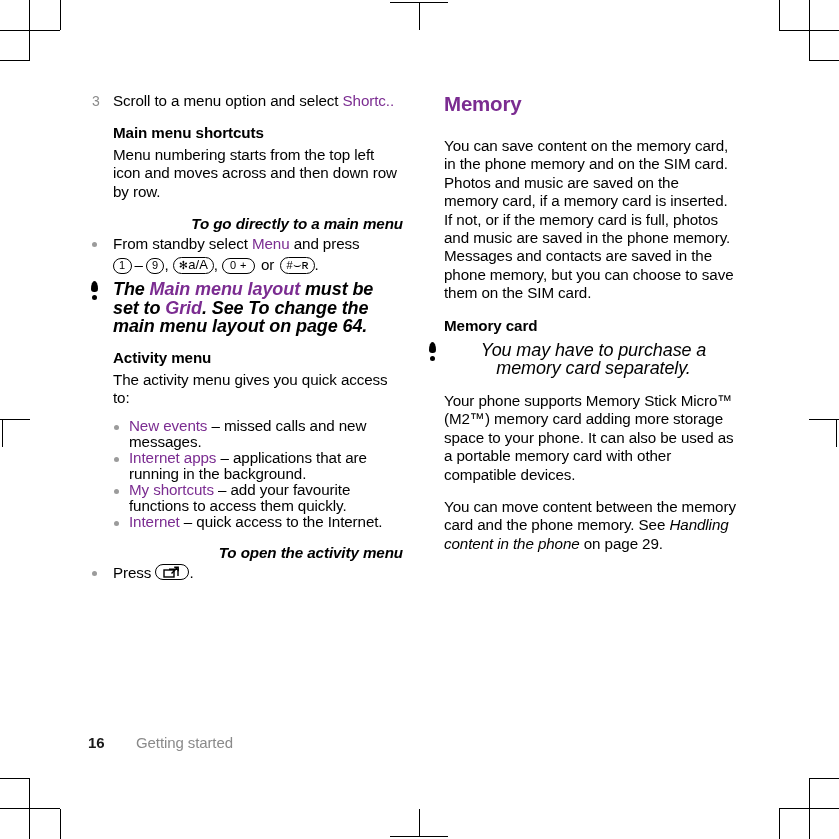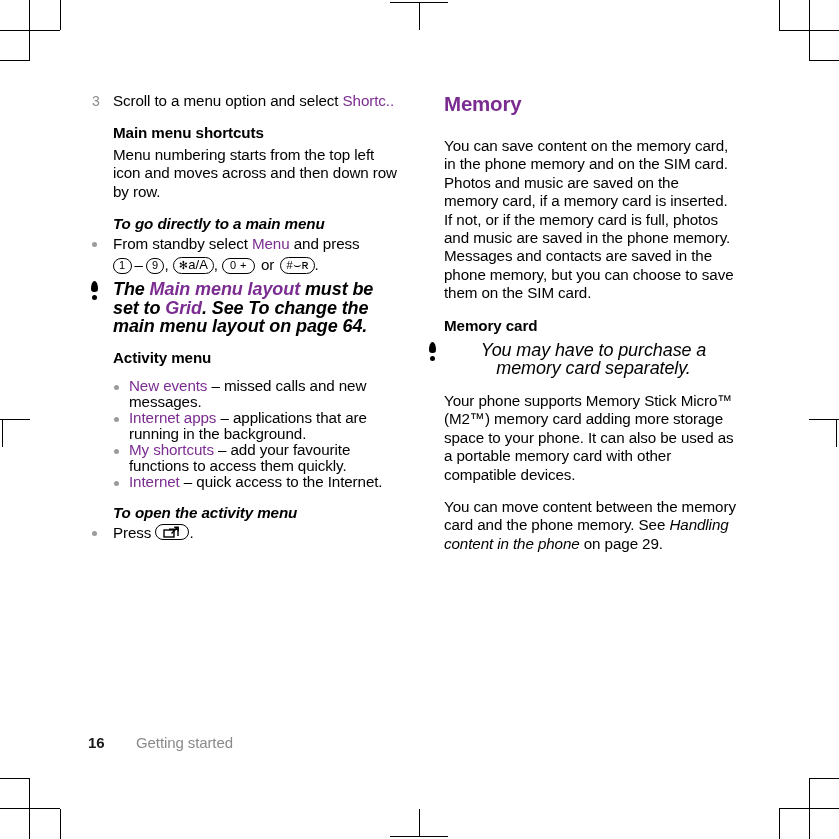--- a/index.html
+++ b/index.html
@@ -64,20 +64,21 @@
   }
 
   .proc-head {
     font-size: 15.2px;
     font-weight: bold;
     font-style: italic;
     line-height: 18.4px;
     margin-top: 14px;
     margin-bottom: 2px;
     letter-spacing: -0.1px;
+    text-align: right;
   }
 
   .hl { color: #7B2C91; text-align: center; }
 
   
   .step {
     position: relative;
     padding-left: 25px;
     font-size: 15.2px;
     line-height: 18.4px;
@@ -276,20 +277,21 @@
     <div class="note">
       <span class="note-icon">
         <span class="drop"></span>
           <span class="dot"></span>
       </span>
       <span>The </span><span class="hl">Main menu layout</span><span> must be set to </span><span class="hl">Grid</span><span>. See To change the main menu layout on page 64.</span>
     </div>
 
     <div class="indent">
       <h3 class="sub-head">Activity menu</h3>
+      <p class="body-text" style="margin-bottom:0;">The activity menu gives you quick access to:</p>
 
       <ul class="sub-list">
         <li><span class="hl">New events</span><span> – missed calls and new messages.</span></li>
         <li><span class="hl">Internet apps</span><span> – applications that are running in the background.</span></li>
         <li><span class="hl">My shortcuts</span><span> – add your favourite functions to access them quickly.</span></li>
         <li><span class="hl">Internet</span><span> – quick access to the Internet.</span></li>
       </ul>
 
       <h4 class="proc-head">To open the activity menu</h4>
     </div>

